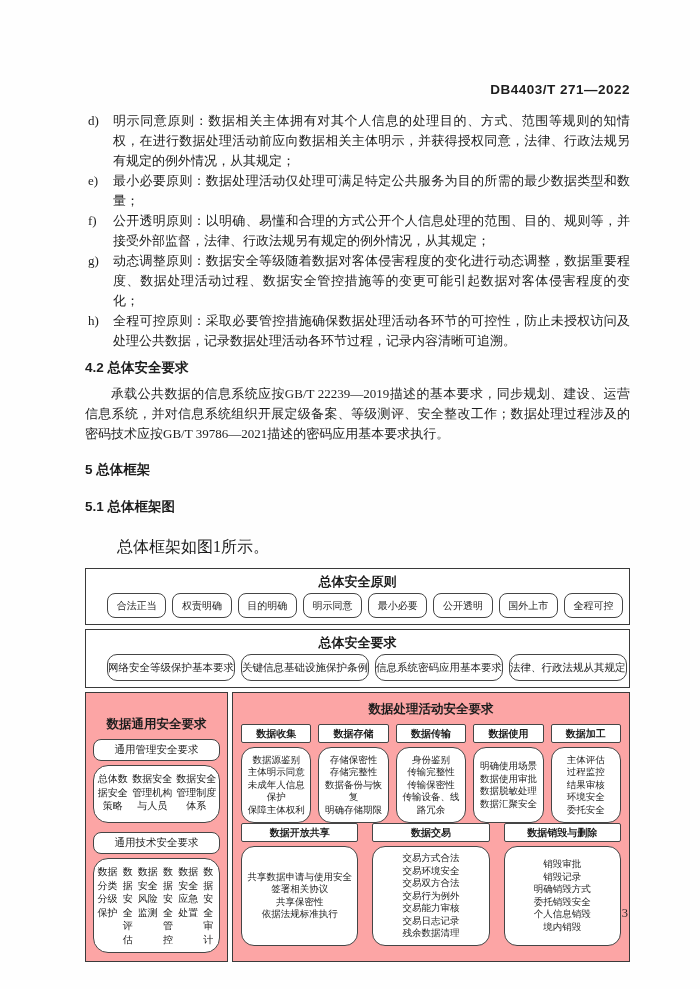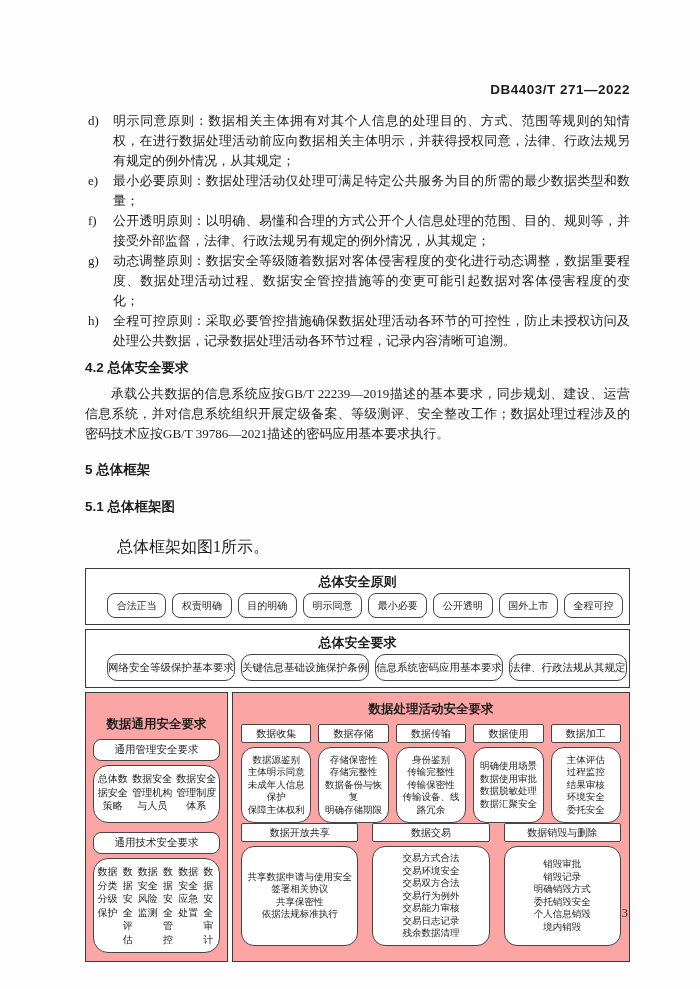--- a/index.html
+++ b/index.html
@@ -59,21 +59,21 @@
     text-align:center; font-size:10px; line-height:13.5px; margin-bottom:9px; background:#fff;
   }
   .gbox.tall { min-height:88px; margin-bottom:0; }
 
   .acts-row { display:flex; gap:7px; }
   .acts-row.second { gap:14px; }
   .acol { flex:1; display:flex; flex-direction:column; min-width:0; }
   .ahead {
     border:1.1px solid #454545; border-radius:2px; height:19px; flex:none;
     display:flex; align-items:center; justify-content:center;
-    font-size:10px; font-weight:normal; margin-bottom:4px; background:#fff; white-space:nowrap;
+    font-size:10px; font-weight:bold; margin-bottom:4px; background:#fff; white-space:nowrap;
   }
   .abox {
     border:1.1px solid #454545; border-radius:13px; flex:1; padding:5px 2px;
     display:flex; flex-direction:column; justify-content:center;
     text-align:center; font-size:9.5px; line-height:12.5px; min-height:76px; background:#fff;
   }
   .acts-row.second .abox { min-height:66px; }
 
   .fig-caption {
     text-align:center; font-family:"Liberation Sans", sans-serif;

